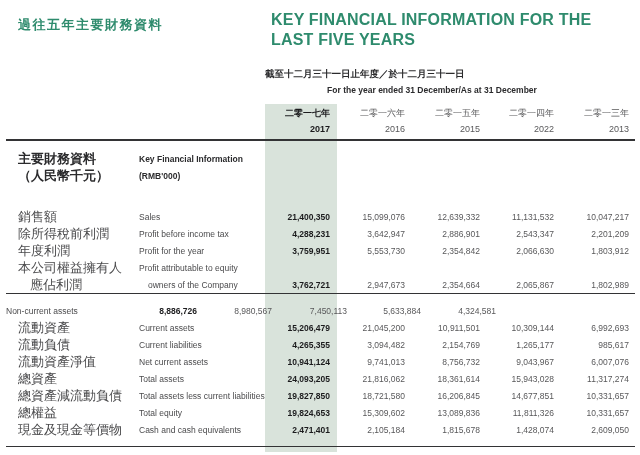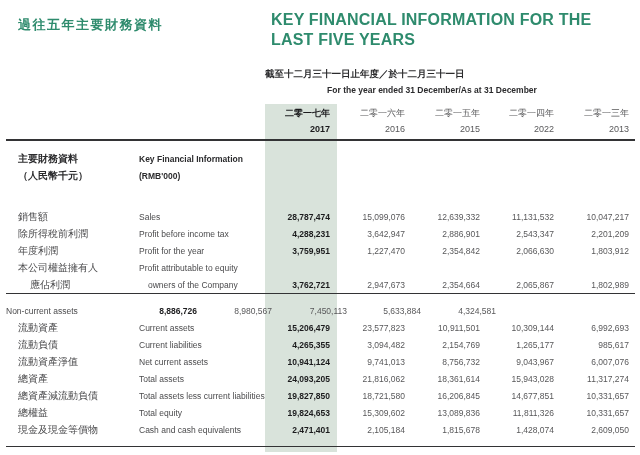--- a/index.html
+++ b/index.html
@@ -29,21 +29,21 @@
   #year-num-row{top:124px;}
   .ycell{display:block;text-align:right;font-size:9px;color:var(--value);box-sizing:border-box;}
   .yc0{width:331px;padding-right:7px;}
   .yc1{width:74px;padding-right:6px;}
   .yc2{width:75px;padding-right:6px;}
   .yc3{width:74px;padding-right:6px;}
   .yc4{width:75px;padding-right:6px;}
   .rule-top{position:absolute;left:0;top:139px;width:629px;border-top:2px solid var(--rule);}
   .rows{position:absolute;left:0;top:150px;width:629px;}
   .trow{display:flex;height:17px;align-items:center;font-size:8.5px;}
-  .c-zh{width:133px;padding-left:12px;box-sizing:border-box;color:var(--label);font-size:10px;
+  .c-zh{width:133px;padding-left:12px;box-sizing:border-box;color:var(--label);font-size:13px;
         white-space:nowrap;overflow:hidden;}
   .c-en{width:126px;box-sizing:border-box;color:var(--label);white-space:nowrap;overflow:hidden;}
   .c-val{display:block;text-align:right;color:var(--value);box-sizing:border-box;}
   .c-val.c0{width:72px;padding-right:7px;}
   .c-val.c1{width:74px;padding-right:6px;}
   .c-val.c2{width:75px;padding-right:6px;}
   .c-val.c3{width:74px;padding-right:6px;}
   .c-val.c4{width:75px;padding-right:6px;}
   .hl-txt{font-weight:700;color:var(--bold-txt);}
   .bold-row .c-zh,.bold-row .c-en{font-weight:700;color:var(--head-txt);}
@@ -93,40 +93,40 @@
           <span class="c-val c0 hl-txt"></span>
           <span class="c-val c1"></span>
           <span class="c-val c2"></span>
           <span class="c-val c3"></span>
           <span class="c-val c4"></span>
         </div>
         <div style="height: 24px;"></div>
         <div class="trow">
           <span class="c-zh">銷售額</span>
           <span class="c-en">Sales</span>
-          <span class="c-val c0 hl-txt">28,787,474</span>
+          <span class="c-val c0 hl-txt">21,400,350</span>
           <span class="c-val c1">15,099,076</span>
           <span class="c-val c2">12,639,332</span>
           <span class="c-val c3">11,131,532</span>
           <span class="c-val c4">10,047,217</span>
         </div>
         <div class="trow">
           <span class="c-zh">除所得稅前利潤</span>
           <span class="c-en">Profit before income tax</span>
           <span class="c-val c0 hl-txt">4,288,231</span>
           <span class="c-val c1">3,642,947</span>
           <span class="c-val c2">2,886,901</span>
           <span class="c-val c3">2,543,347</span>
           <span class="c-val c4">2,201,209</span>
         </div>
         <div class="trow">
           <span class="c-zh">年度利潤</span>
           <span class="c-en">Profit for the year</span>
           <span class="c-val c0 hl-txt">3,759,951</span>
-          <span class="c-val c1">1,227,470</span>
+          <span class="c-val c1">5,553,730</span>
           <span class="c-val c2">2,354,842</span>
           <span class="c-val c3">2,066,630</span>
           <span class="c-val c4">1,803,912</span>
         </div>
         <div class="trow">
           <span class="c-zh">本公司權益擁有人</span>
           <span class="c-en">Profit attributable to equity</span>
           <span class="c-val c0 hl-txt"></span>
           <span class="c-val c1"></span>
           <span class="c-val c2"></span>
@@ -149,21 +149,21 @@
           <span class="c-val c0 hl-txt">8,886,726</span>
           <span class="c-val c1">8,980,567</span>
           <span class="c-val c2">7,450,113</span>
           <span class="c-val c3">5,633,884</span>
           <span class="c-val c4">4,324,581</span>
         </div>
         <div class="trow">
           <span class="c-zh">流動資產</span>
           <span class="c-en">Current assets</span>
           <span class="c-val c0 hl-txt">15,206,479</span>
-          <span class="c-val c1">23,577,823</span>
+          <span class="c-val c1">21,045,200</span>
           <span class="c-val c2">10,911,501</span>
           <span class="c-val c3">10,309,144</span>
           <span class="c-val c4">6,992,693</span>
         </div>
         <div class="trow">
           <span class="c-zh">流動負債</span>
           <span class="c-en">Current liabilities</span>
           <span class="c-val c0 hl-txt">4,265,355</span>
           <span class="c-val c1">3,094,482</span>
           <span class="c-val c2">2,154,769</span>

